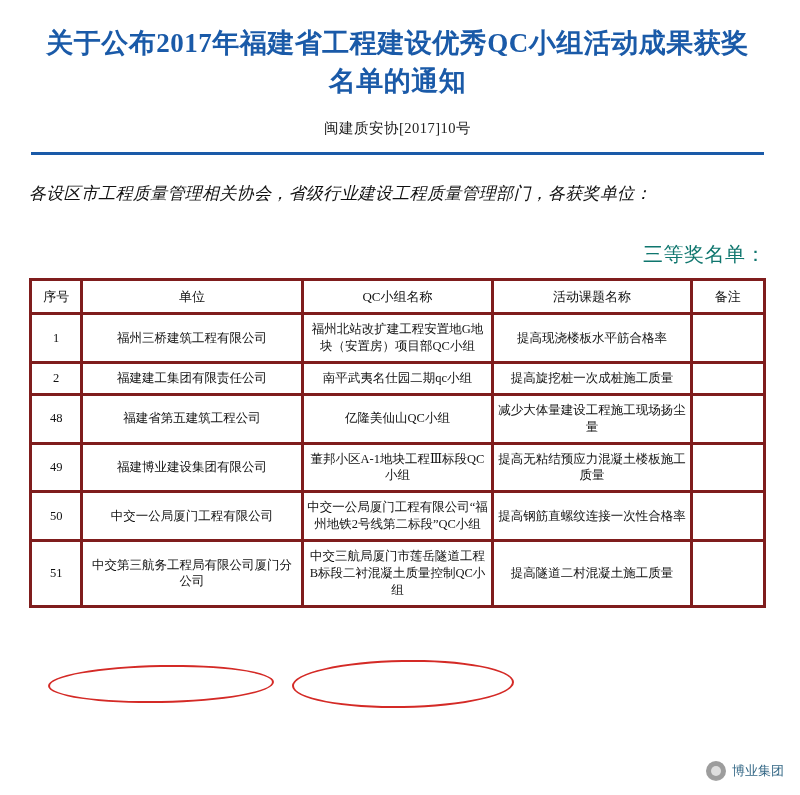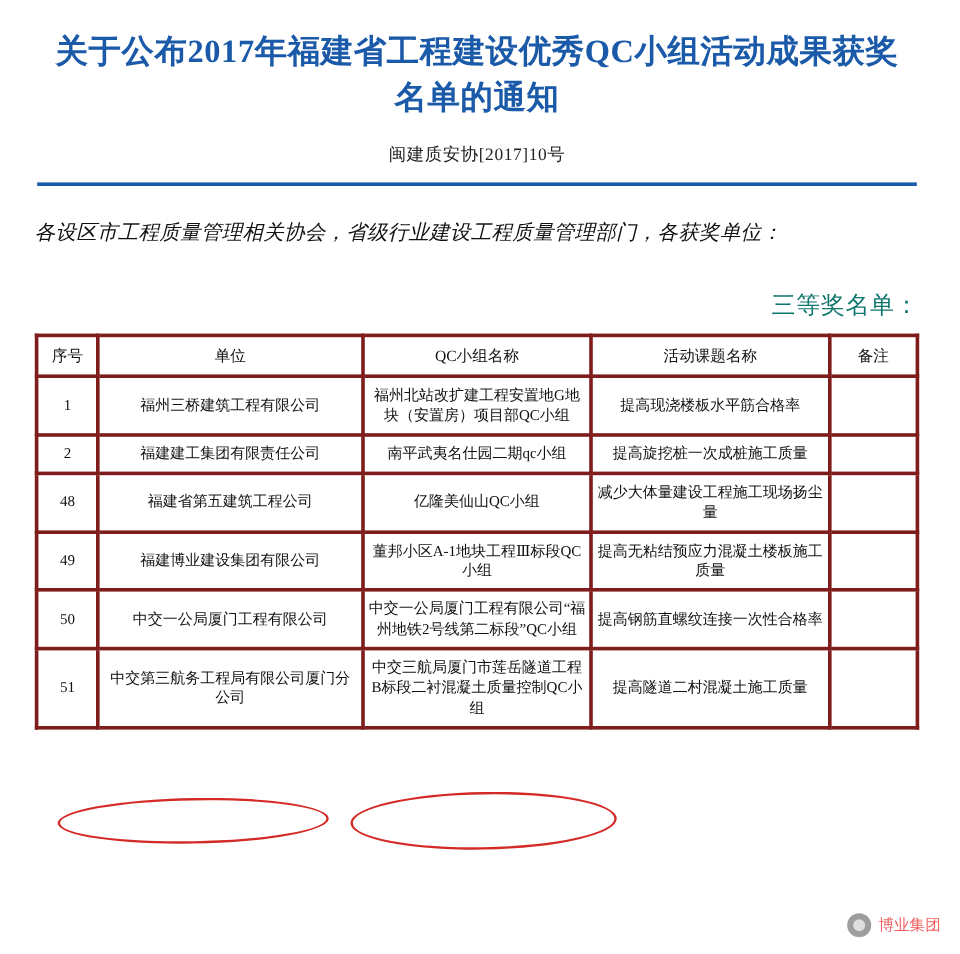--- a/index.html
+++ b/index.html
@@ -129,21 +129,21 @@
   .watermark .wm-logo:after {
     content: "";
     position: absolute;
     left: 5px; top: 5px;
     width: 10px; height: 10px;
     border-radius: 50%;
     background: #d9d9d9;
   }
   .watermark .wm-text {
     font-size: 13px;
-    color: #ef4444;
+    color: #0c4a6e;
     font-family: "Liberation Sans", sans-serif;
   }
   .fade-bottom {
     position: absolute;
     left: 0;
     right: 0;
     bottom: 0;
     height: 16px;
     background: linear-gradient(to bottom, rgba(255,255,255,0), #ffffff);
   }

